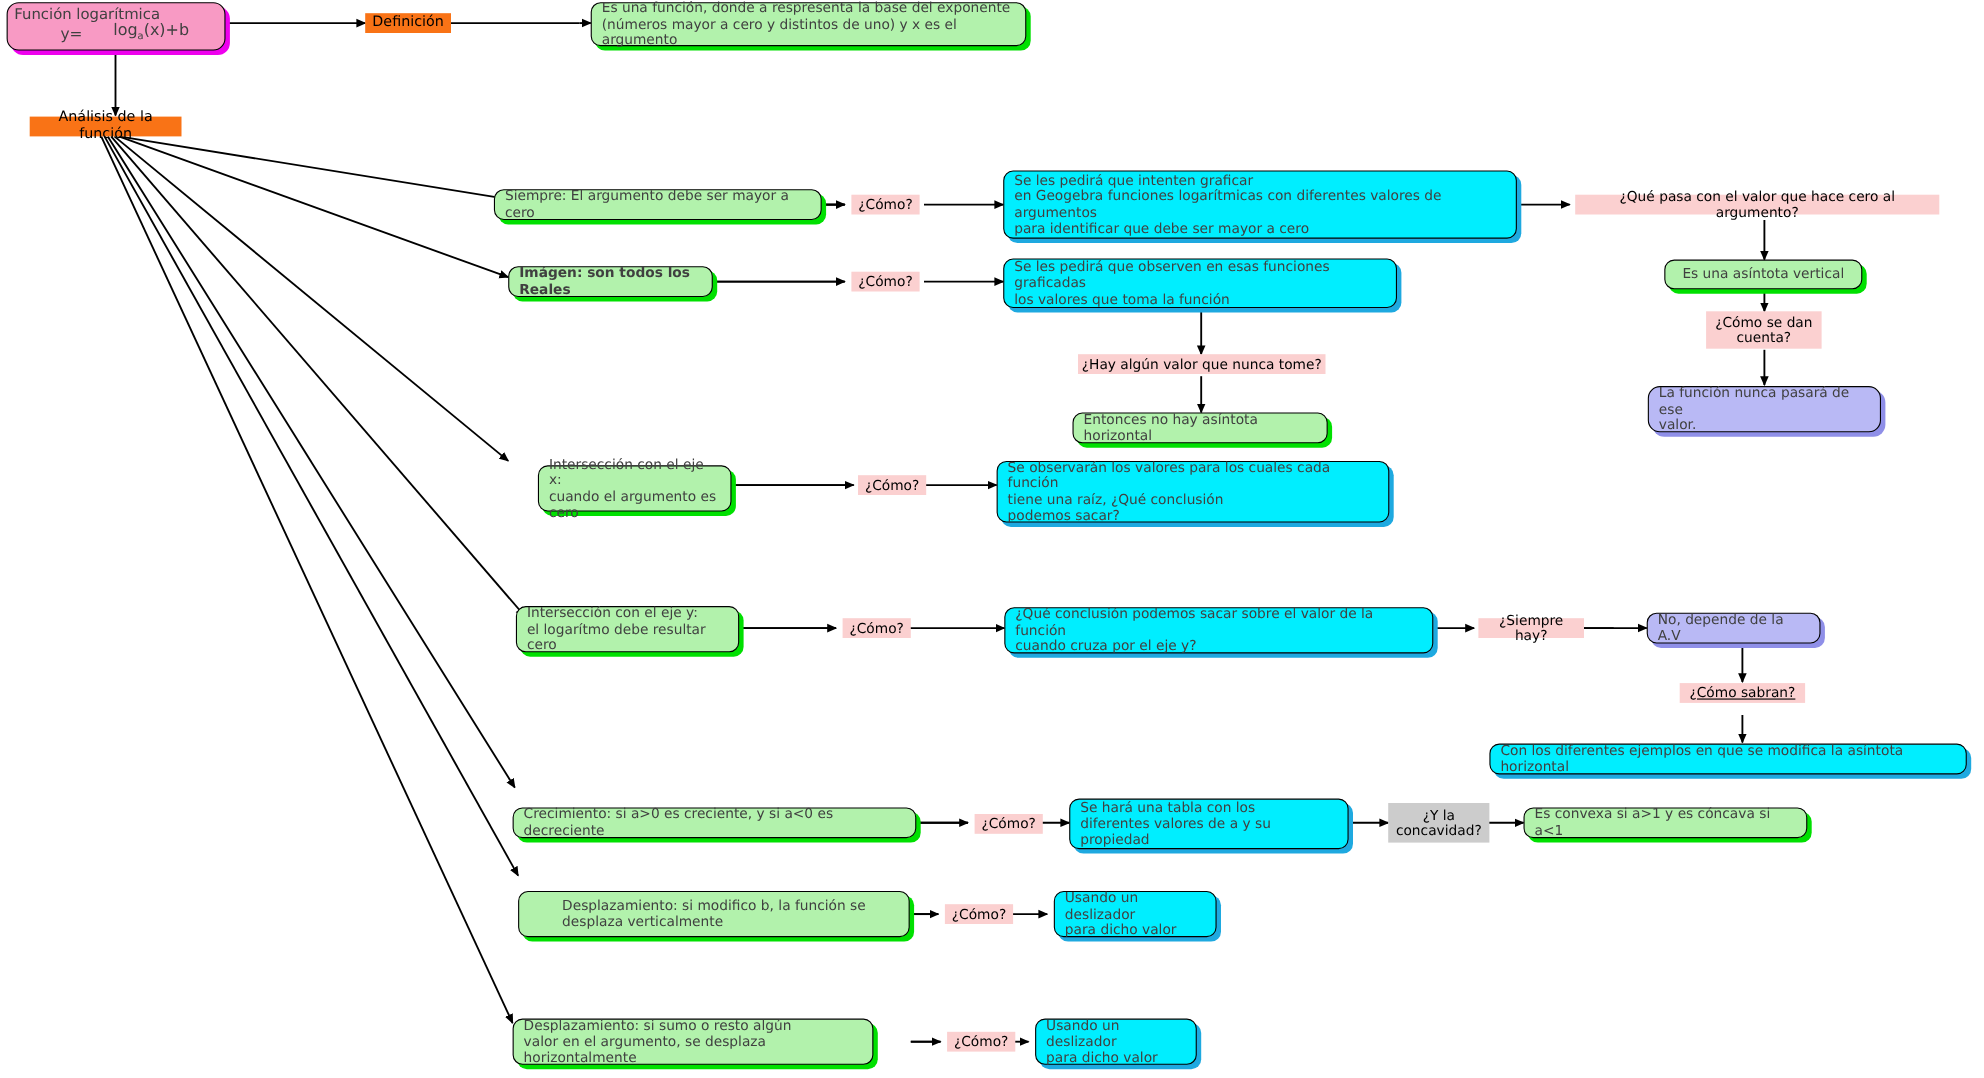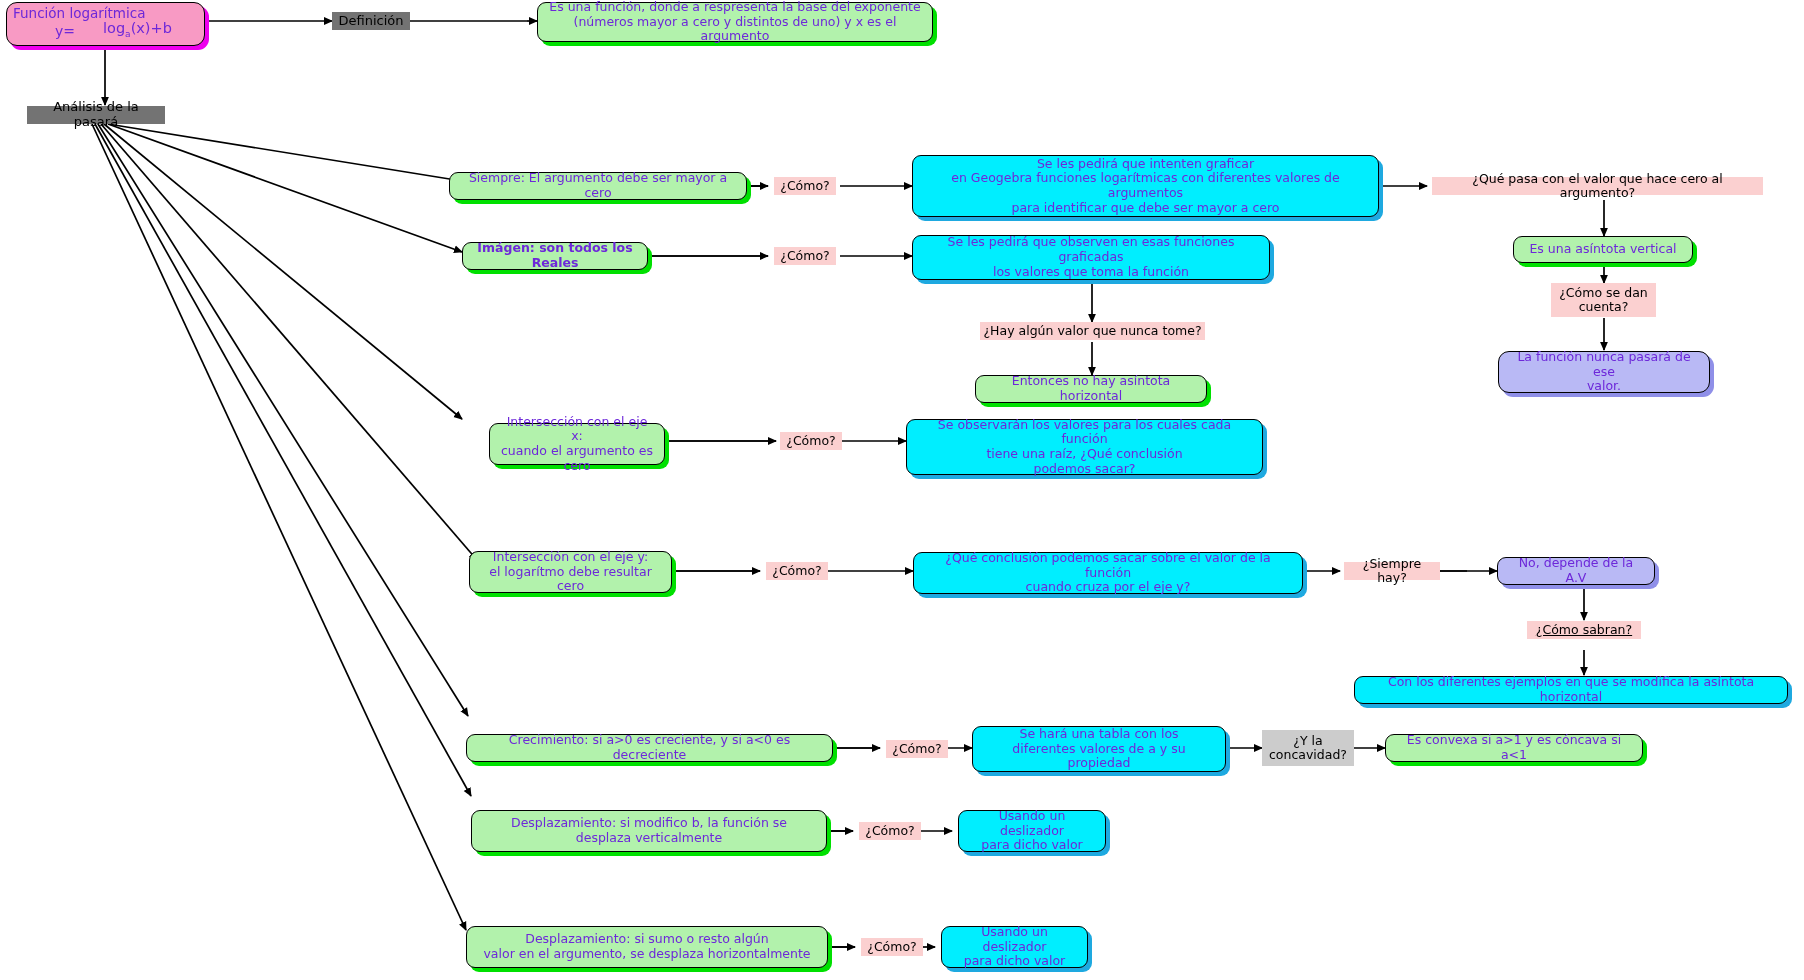--- a/index.html
+++ b/index.html
@@ -28,23 +28,23 @@
     pointer-events: none;
   }
 
   
   .node {
     position: absolute;
     box-sizing: border-box;
     display: flex;
     align-items: center;
     justify-content: center;
-    text-align: center;
+    text-align: left;
     line-height: 1.18;
-    color: #6d28d9;
+    color: #404040;
     white-space: pre-line;
   }
 
   
   .rbox {
     border: 1.6px solid #000000;
     border-radius: 9px;
     padding: 12px 9px;
   }
 
@@ -73,21 +73,21 @@
     box-sizing: border-box;
     display: flex;
     align-items: center;
     justify-content: center;
     text-align: center;
     line-height: 1.15;
     color: #000;
     white-space: pre-line;
     padding: 0 3px;
   }
-  .chip-cyan { background: #737373; }
+  .chip-cyan { background: #f97316; }
   .chip-pink { background: #fbd0d0; }
   .chip-gray { background: #cccccc; }
 
   .fs13 { font-size: 13px; }
   .fs12 { font-size: 12.5px; }
 
   
   .formula-wrap {
     position: relative;
     width: 100%;
@@ -217,21 +217,21 @@
       <span class="f-yeq">y=</span>
       <span class="f-log"><span>log</span><sub>a</sub><span>(x)+b</span></span>
     </div>
   </div>
 
   <div class="chip chip-cyan fs13" style="left:332px; top:12px; width:78px; height:18px;">Definición</div>
 
   <div class="node rbox green fs12" style="left:537px; top:2px; width:396px; height:40px;">Es una función, donde a respresenta la base del exponente
 (números mayor a cero y distintos de uno) y x es el argumento</div>
 
-  <div class="chip chip-cyan fs13" style="left:27px; top:106px; width:138px; height:18px;">Análisis de la pasará</div>
+  <div class="chip chip-cyan fs13" style="left:27px; top:106px; width:138px; height:18px;">Análisis de la función</div>
 
   <div class="node rbox green fs12" style="left:449px; top:172px; width:298px; height:28px;">Siempre: El argumento debe ser mayor a cero</div>
 
   <div class="chip chip-pink fs12" style="left:774px; top:177px; width:62px; height:18px;">¿Cómo?</div>
 
   <div class="node rbox cyan fs12" style="left:912px; top:155px; width:467px; height:62px;">Se les pedirá que intenten graficar
 en Geogebra funciones logarítmicas con diferentes valores de argumentos
 para identificar que debe ser mayor a cero</div>
 
   <div class="chip chip-pink fs12" style="left:1432px; top:177px; width:331px; height:18px;">¿Qué pasa con el valor que hace cero al argumento?</div>
@@ -293,21 +293,21 @@
   <div class="node rbox green fs12" style="left:1385px; top:734px; width:258px; height:28px;">Es convexa si a&gt;1 y es cóncava si a&lt;1</div>
 
   <div class="node rbox green fs12" style="left:471px; top:810px; width:356px; height:42px;">Desplazamiento: si modifico b, la función se
 desplaza verticalmente</div>
 
   <div class="chip chip-pink fs12" style="left:859px; top:822px; width:62px; height:18px;">¿Cómo?</div>
 
   <div class="node rbox cyan fs12" style="left:958px; top:810px; width:148px; height:42px;">Usando un deslizador
 para dicho valor</div>
 
-  <div class="node rbox green fs12" style="left:466px; top:926px; width:362px; height:42px;">Desplazamiento: si sumo o resto algún
+  <div class="node rbox green fs12" style="left:466px; top:926px; width:328px; height:42px;">Desplazamiento: si sumo o resto algún
 valor en el argumento, se desplaza horizontalmente</div>
 
   <div class="chip chip-pink fs12" style="left:861px; top:938px; width:62px; height:18px;">¿Cómo?</div>
 
   <div class="node rbox cyan fs12" style="left:941px; top:926px; width:147px; height:42px;">Usando un deslizador
 para dicho valor</div>
 
 </div>
 
 </body></html>

